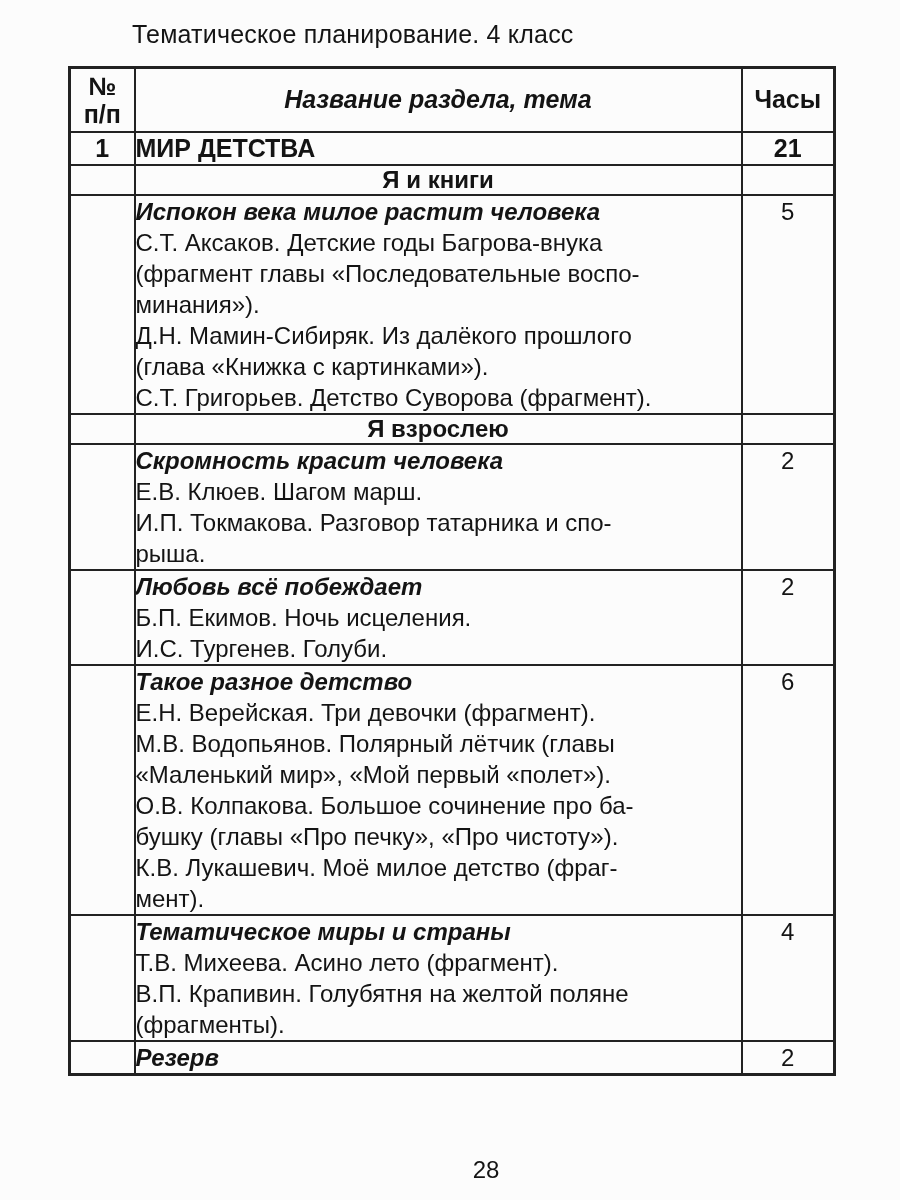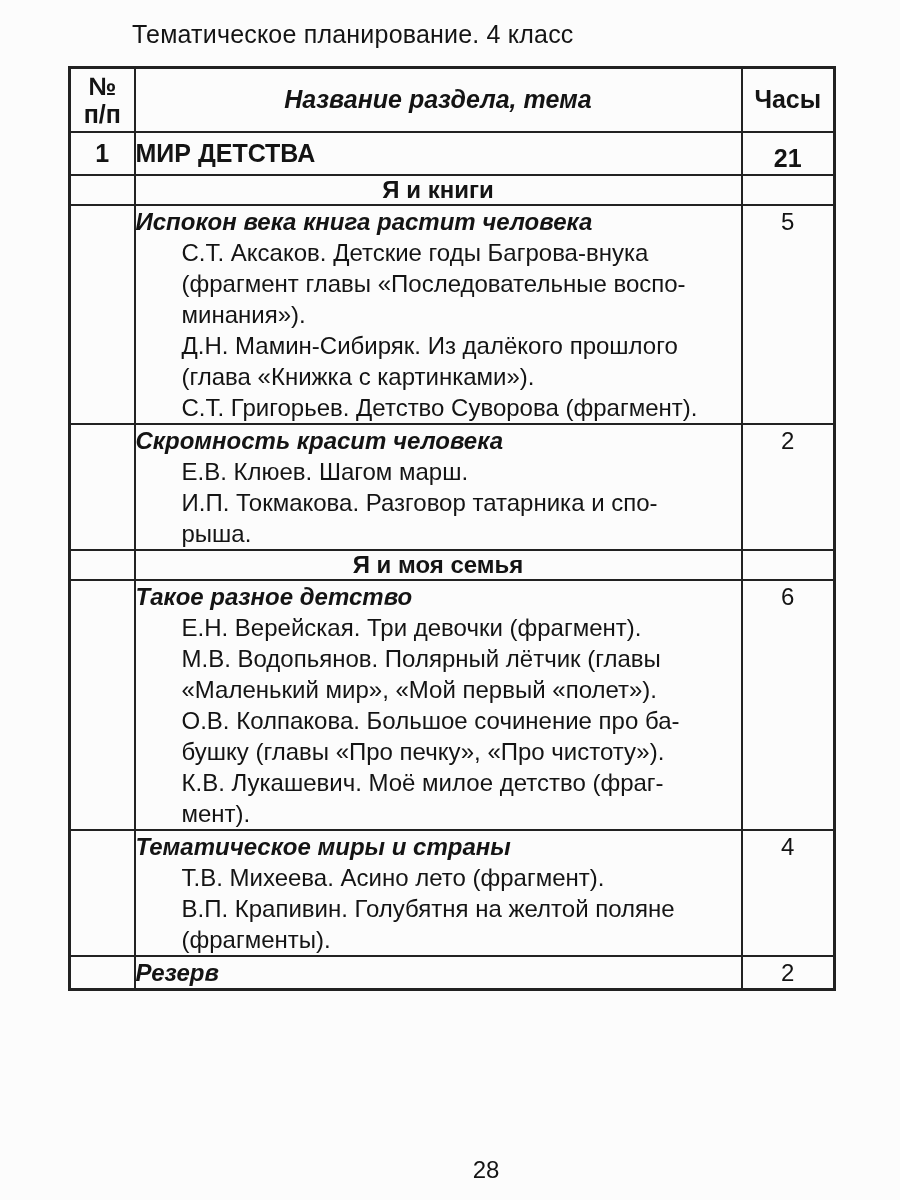--- a/index.html
+++ b/index.html
@@ -90,32 +90,31 @@
     padding: 2px 8px 1px 12px;
     font-size: 24px;
     line-height: 31px;
   }
   .theme-title {
     font-weight: bold;
     font-style: italic;
   }
   .theme-body {
     white-space: pre-line;
-    padding-left: 46px;
   }
   td.hours-cell {
     text-align: center;
     font-size: 24px;
     line-height: 31px;
     padding-top: 2px;
   }
   tr.part-row td.hours-cell {
     font-weight: bold;
     font-size: 25px;
-    padding-top: 10px;
+    padding-top: 0;
   }
   tr.reserve-row {
     height: 30px;
   }
   .page-number {
     position: absolute;
     top: 1156px;
     left: 0;
     width: 886px;
     text-align: center;
@@ -150,49 +149,58 @@
 
     <tr class="sec-row">
       <td></td>
       <td class="sec-cell">Я и книги</td>
       <td></td>
     </tr>
 
     <tr>
       <td></td>
       <td class="theme-cell">
-        <div class="theme-title">Испокон века книга растит человека</div>
+        <div class="theme-title">Испокон века милое растит человека</div>
         <div class="theme-body">С.Т. Аксаков. Детские годы Багрова-внука
 (фрагмент главы «Последовательные воспо-
 минания»).
 Д.Н. Мамин-Сибиряк. Из далёкого прошлого
 (глава «Книжка с картинками»).
 С.Т. Григорьев. Детство Суворова (фрагмент).</div>
       </td>
       <td class="hours-cell">5</td>
     </tr>
 
+    <tr class="sec-row">
+      <td></td>
+      <td class="sec-cell">Я взрослею</td>
+      <td></td>
+    </tr>
 
     <tr>
       <td></td>
       <td class="theme-cell">
         <div class="theme-title">Скромность красит человека</div>
         <div class="theme-body">Е.В. Клюев. Шагом марш.
 И.П. Токмакова. Разговор татарника и спо-
 рыша.</div>
       </td>
       <td class="hours-cell">2</td>
     </tr>
 
-
-    <tr class="sec-row">
-      <td></td>
-      <td class="sec-cell">Я и моя семья</td>
-      <td></td>
-    </tr>
+    <tr>
+      <td></td>
+      <td class="theme-cell">
+        <div class="theme-title">Любовь всё побеждает</div>
+        <div class="theme-body">Б.П. Екимов. Ночь исцеления.
+И.С. Тургенев. Голуби.</div>
+      </td>
+      <td class="hours-cell">2</td>
+    </tr>
+
 
     <tr>
       <td></td>
       <td class="theme-cell">
         <div class="theme-title">Такое разное детство</div>
         <div class="theme-body">Е.Н. Верейская. Три девочки (фрагмент).
 М.В. Водопьянов. Полярный лётчик (главы
 «Маленький мир», «Мой первый «полет»).
 О.В. Колпакова. Большое сочинение про ба-
 бушку (главы «Про печку», «Про чистоту»).

